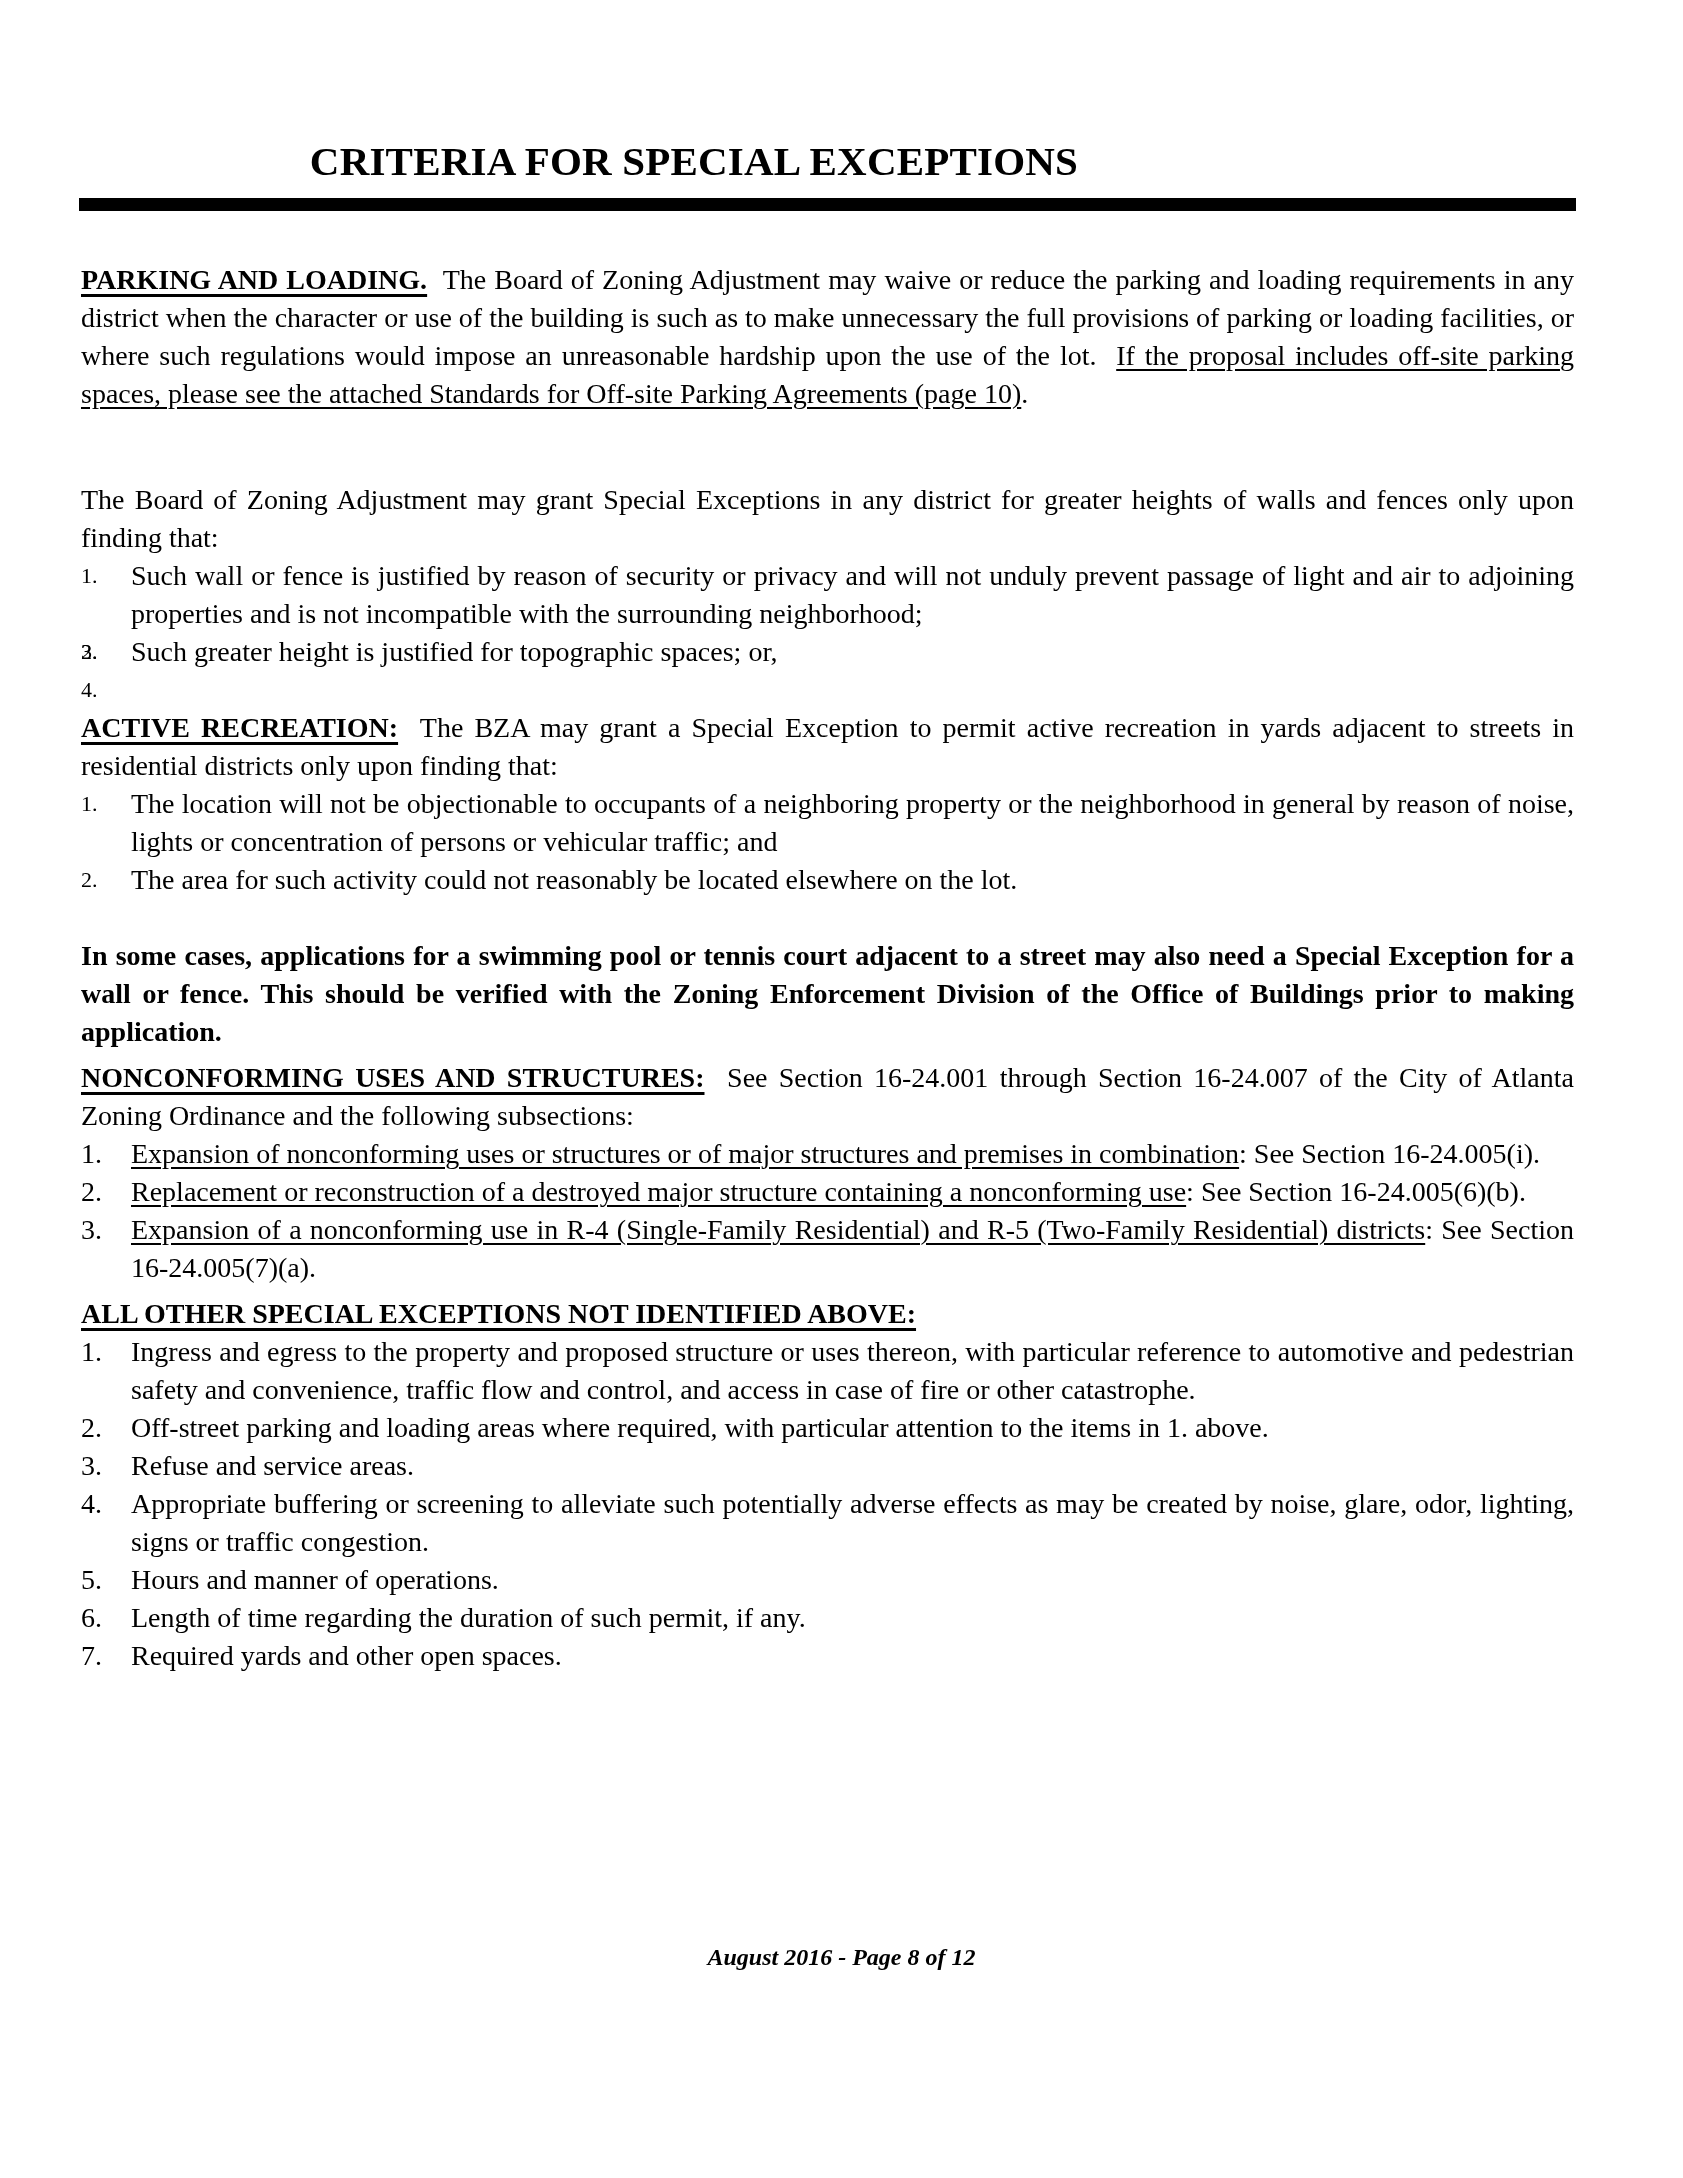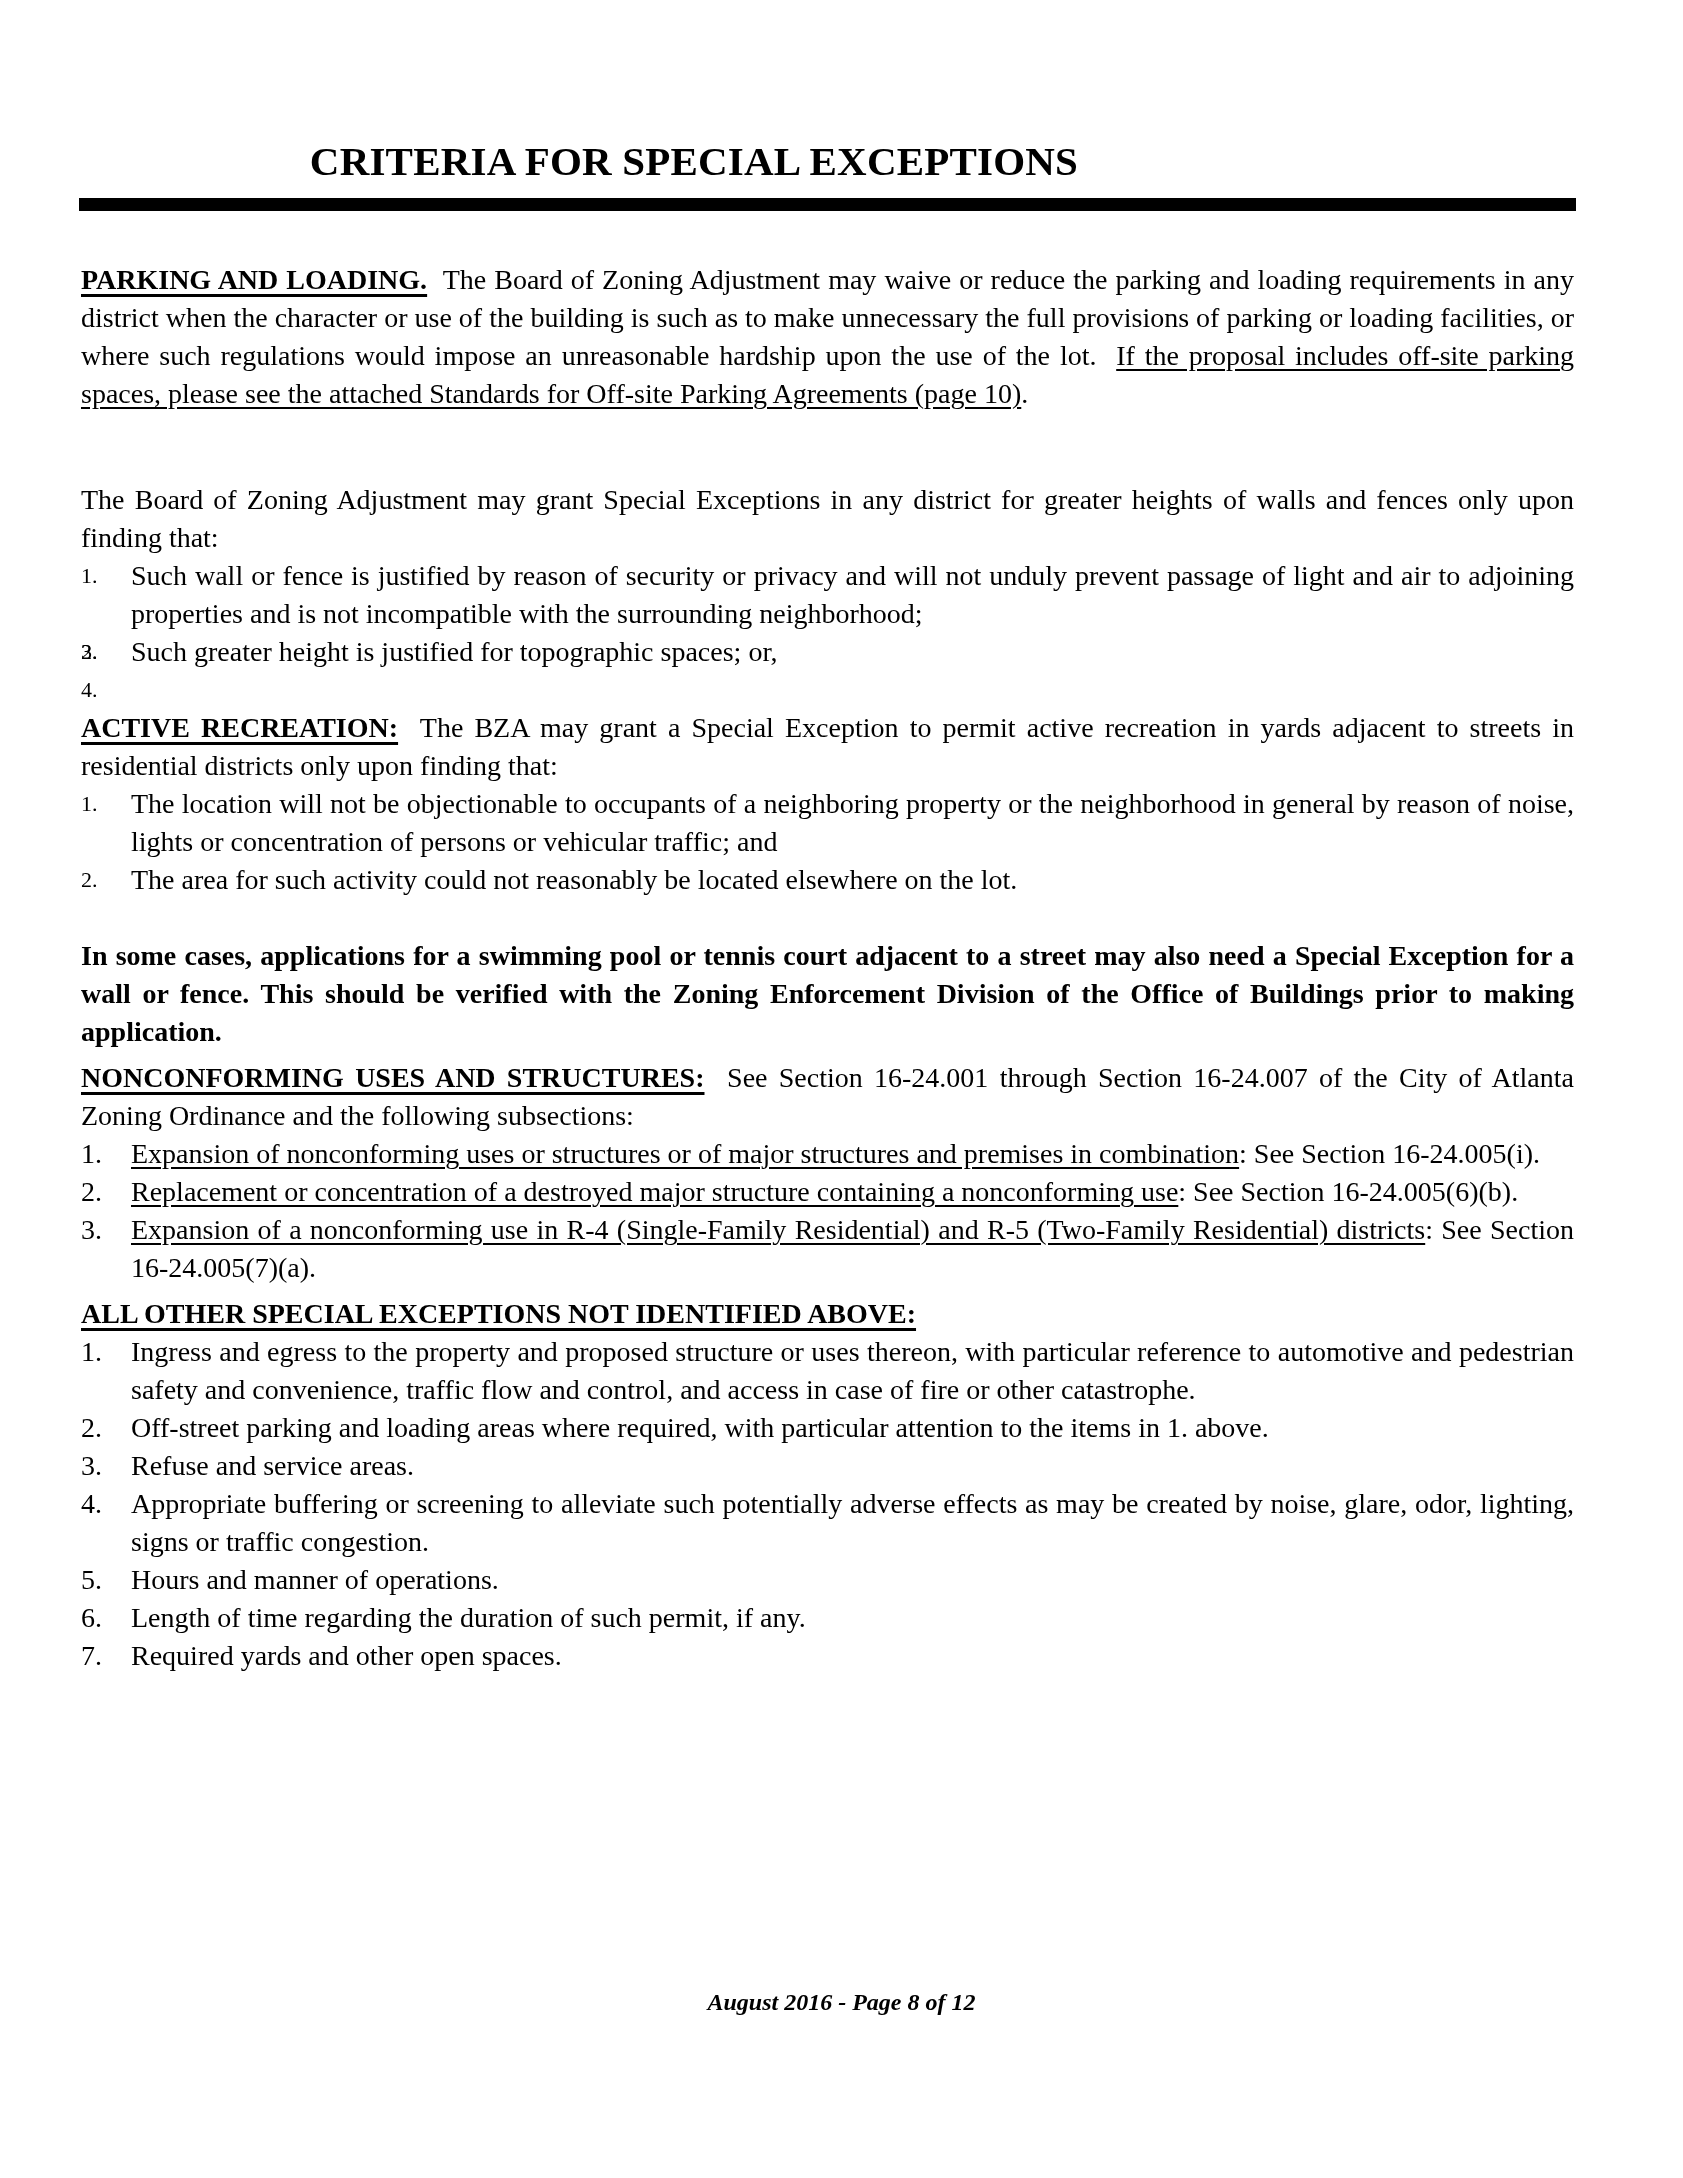--- a/index.html
+++ b/index.html
@@ -12,21 +12,21 @@
          font-size: 28px; line-height: 38px; text-align: justify; }
   p { margin: 0; }
   .u { text-decoration: underline; text-decoration-thickness: 2px; text-underline-offset: 4px; }
   .h { font-weight: bold; text-decoration: underline; text-decoration-thickness: 3px; text-underline-offset: 5px; }
   .bold { font-weight: bold; }
   .gap1 { height: 38px; }
   ol { list-style: none; margin: 0; padding: 0; }
   ol li { position: relative; padding-left: 50px; }
   ol li .num { position: absolute; left: 0; top: 0; }
   ol.small-num li .num { font-size: 22px; }
-  .footer { position: absolute; top: 1989px; left: 0; width: 1683px; text-align: center;
+  .footer { position: absolute; top: 1944px; left: 0; width: 1683px; text-align: center;
          font-style: italic; font-weight: bold; font-size: 24px; }
 </style>
 </head>
 <body>
 
 <h1 class="page-title">CRITERIA FOR SPECIAL EXCEPTIONS</h1>
 <div class="title-rule"></div>
 
 <div class="content">
 
@@ -58,21 +58,21 @@
   <div class="gap1"></div>
   <p class="bold">In some cases, applications for a swimming pool or tennis court adjacent to a street may also need a Special Exception for a wall or fence.  This should be verified with the Zoning Enforcement Division of the Office of Buildings prior to making application.</p>
   <div style="height:8px"></div>
 
   <p>
     <span class="h">NONCONFORMING USES AND STRUCTURES:</span>&nbsp;
     <span>See Section 16-24.001 through Section 16-24.007 of the City of Atlanta Zoning Ordinance and the following subsections:</span>
   </p>
   <ol>
     <li><span class="num">1.</span><span class="u">Expansion of nonconforming uses or structures or of major structures and premises in combination</span><span>:  See Section 16-24.005(i).</span></li>
-    <li><span class="num">2.</span><span class="u">Replacement or concentration of a destroyed major structure containing a nonconforming use</span><span>:  See Section 16-24.005(6)(b).</span></li>
+    <li><span class="num">2.</span><span class="u">Replacement or reconstruction of a destroyed major structure containing a nonconforming use</span><span>:  See Section 16-24.005(6)(b).</span></li>
     <li><span class="num">3.</span><span class="u">Expansion of a nonconforming use in R-4 (Single-Family Residential) and R-5 (Two-Family Residential) districts</span><span>:  See Section 16-24.005(7)(a).</span></li>
   </ol>
   <div style="height:8px"></div>
 
   <p>
     <span class="h">ALL OTHER SPECIAL EXCEPTIONS NOT IDENTIFIED ABOVE:</span>
   </p>
   <ol>
     <li><span class="num">1.</span><span>Ingress and egress to the property and proposed structure or uses thereon, with particular reference to automotive and pedestrian safety and convenience, traffic flow and control, and access in case of fire or other catastrophe.</span></li>
     <li><span class="num">2.</span><span>Off-street parking and loading areas where required, with particular attention to the items in 1. above.</span></li>

